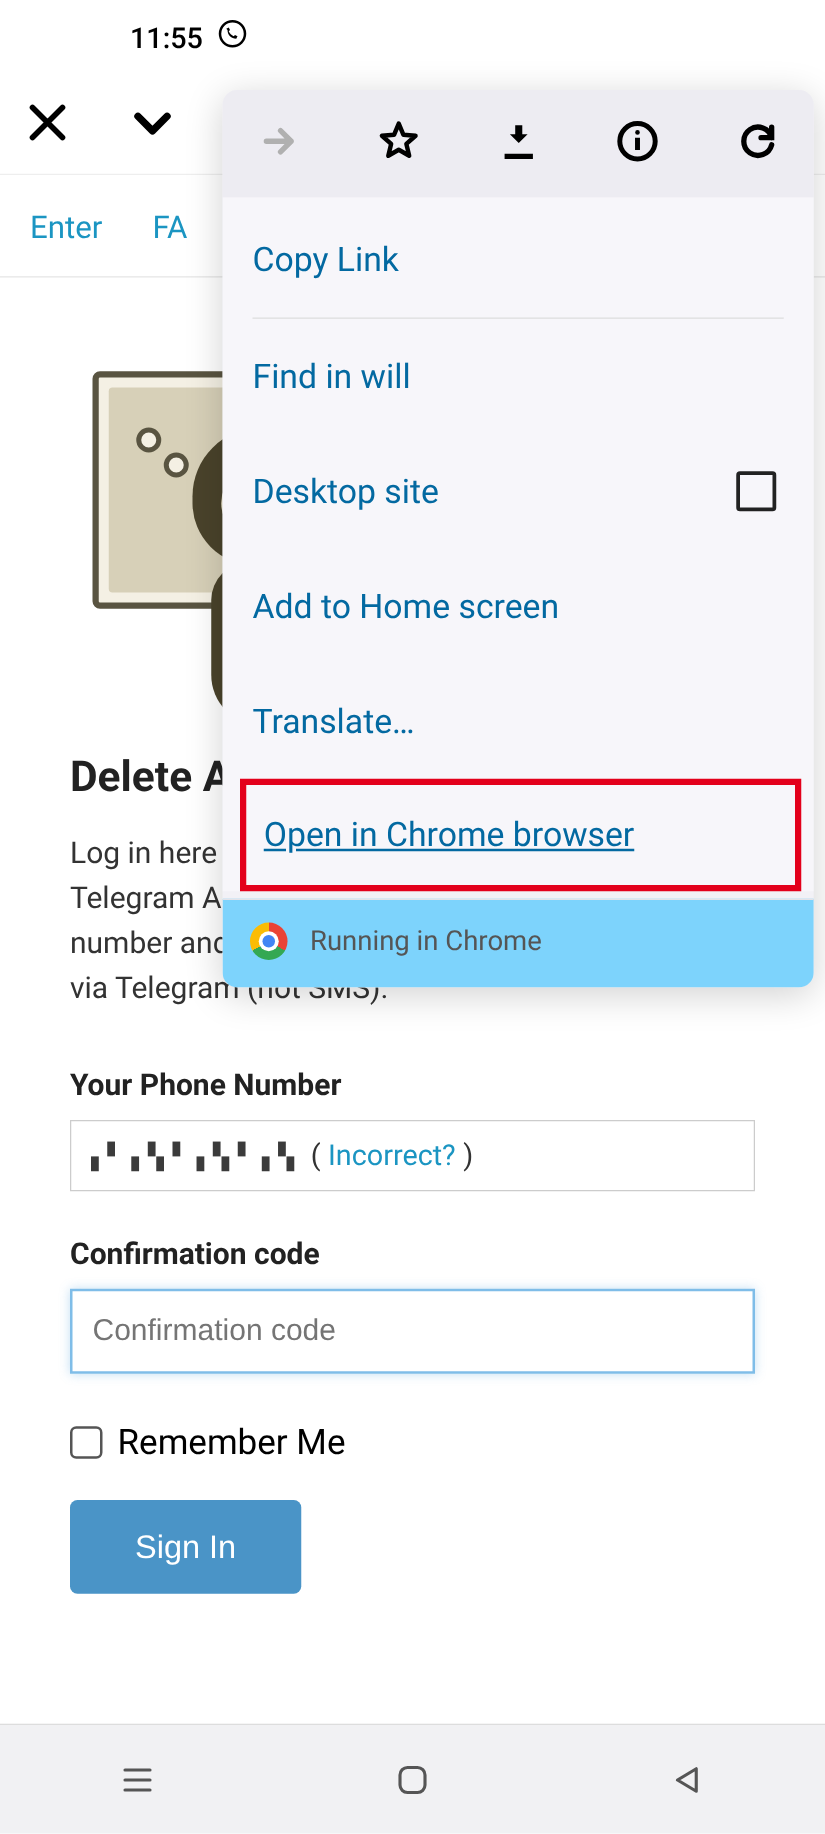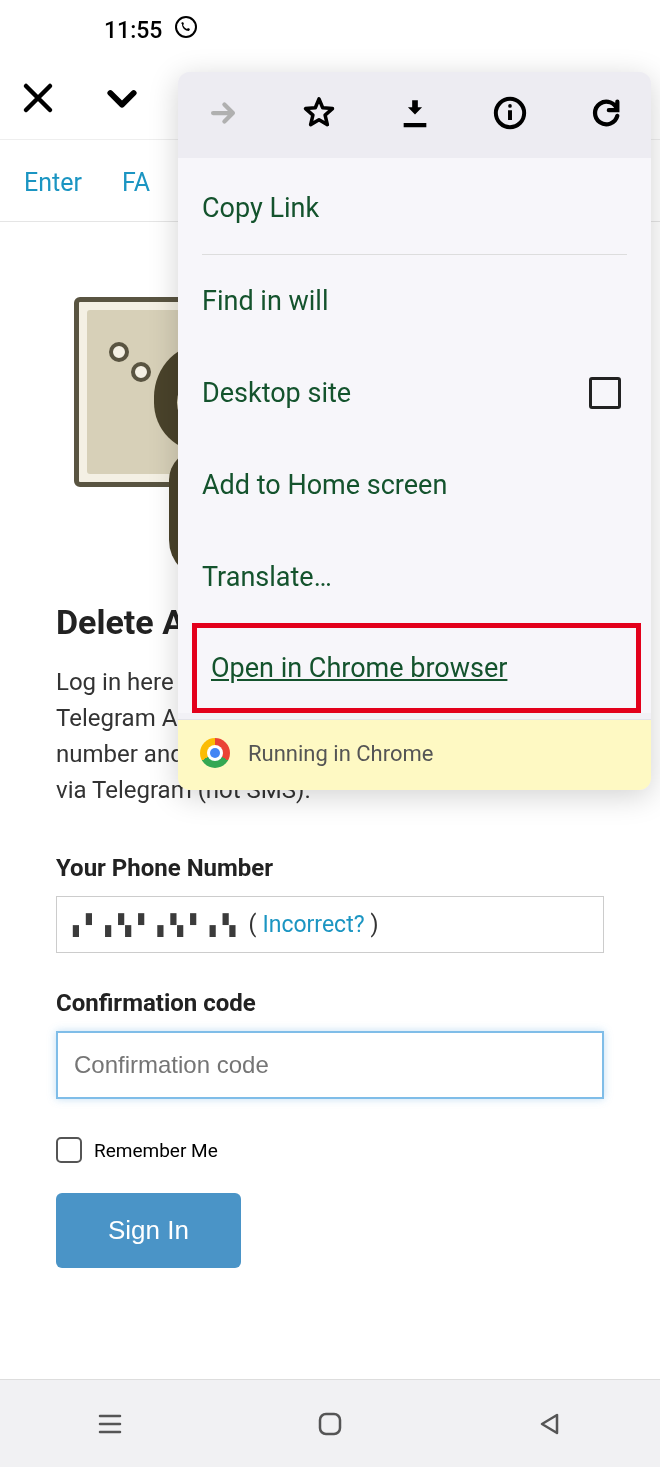--- a/index.html
+++ b/index.html
@@ -139,21 +139,21 @@
     padding: 18px 16px;
     font-size: 24px;
     color: #888;
     outline: none;
     margin-bottom: 38px;
   }
   .remember {
     display: flex;
     align-items: center;
     gap: 12px;
-    font-size: 19px;
+    font-size: 28px;
     margin-bottom: 30px;
   }
   .cb { width: 26px; height: 26px; border: 2px solid #555; border-radius: 5px; }
   .signin-btn {
     background: #4a94c7;
     color: #fff;
     font-size: 26px;
     padding: 22px 52px;
     border: none;
     border-radius: 6px;
@@ -173,42 +173,42 @@
   .menu-top {
     display: flex;
     justify-content: space-between;
     padding: 24px 28px 24px 28px;
     background: #edecf2;
   }
   .menu-body { background: #f7f6fa; padding: 4px 0 0; }
   .menu-item {
     padding: 30px 24px;
     font-size: 27px;
-    color: #14532d;
+    color: #0369a1;
     display: flex;
     align-items: center;
     justify-content: space-between;
   }
   .menu hr { border: none; border-top: 1px solid #ddd; margin: 0 24px; }
   .desk-cb { width: 32px; height: 32px; border: 3.5px solid #222; border-radius: 3px; margin-right:6px; }
   .highlight {
     border: 5px solid #e3001b;
     margin: 0 10px 6px 14px;
     padding: 24px 14px !important;
     text-decoration: underline;
   }
   .footer {
     padding: 18px 24px 22px 22px;
     display: flex;
     align-items: center;
     gap: 18px;
     font-size: 22px;
     color: #555;
     border-top: 1px solid #e3e3e8;
-    background:#fef9c3;
+    background:#7dd3fc;
   }
   .chrome-ic {
     width: 30px; height: 30px; border-radius: 50%;
     background: conic-gradient(#ea4335 0 120deg, #34a853 120deg 240deg, #fbbc05 240deg 360deg);
     position: relative;
   }
   .chrome-ic::after {
     content:''; position:absolute; inset:7px; border-radius:50%;
     background:#fff;
   }

